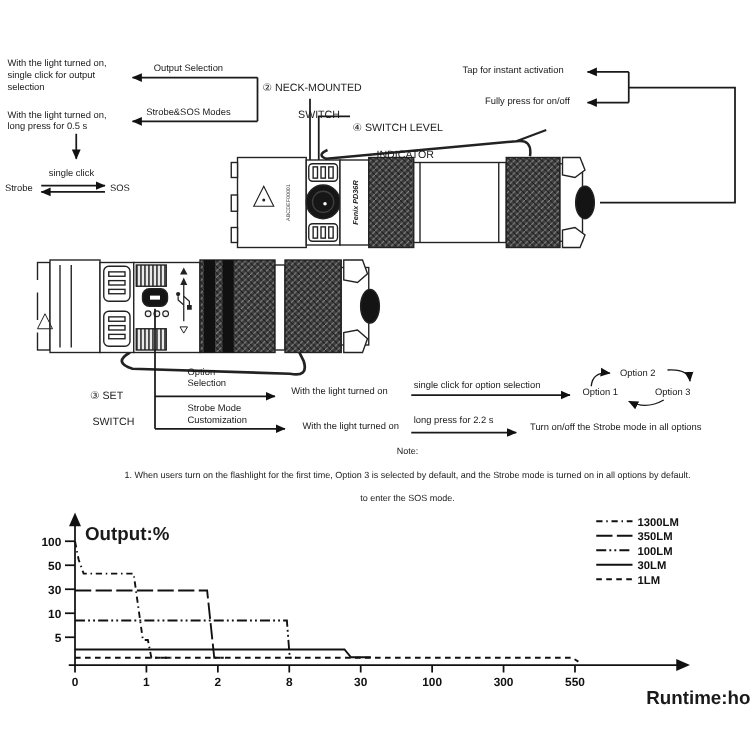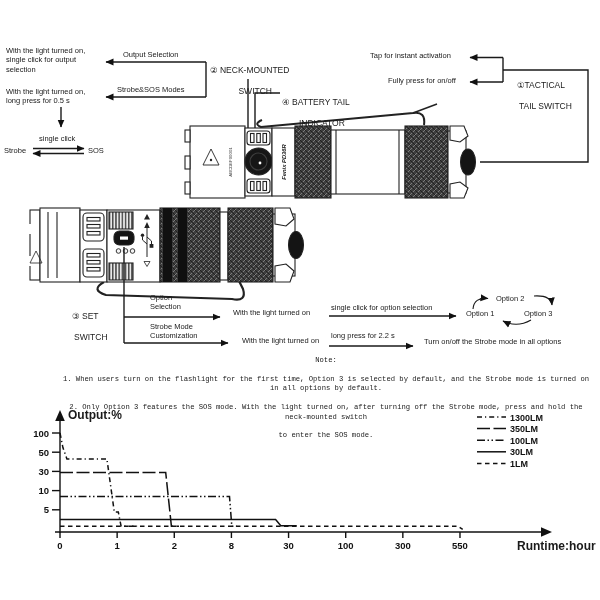--- a/index.html
+++ b/index.html
@@ -1,22 +1,22 @@
 <!DOCTYPE html>
 <html><head>
 <meta charset="utf-8">
 <style>
   html,body{margin:0;padding:0;background:#fff;}
   .page{position:relative;width:600px;height:600px;background:#fff;overflow:hidden;
         font-family:"Liberation Sans",sans-serif;color:#1a1a1a;}
   .art{position:absolute;left:0;top:0;}
   .lbl{position:absolute;font-size:7.5px;line-height:1.24;white-space:pre-line;}
   .s85{font-size:8.5px;line-height:1.22;}
-  .axlab{font-size:12px;font-weight:bold;}
-  .note{font-size:7.2px;line-height:1.3;font-family:Liberation Mono, monospace;}
+  .axlab{font-size:15px;font-weight:bold;margin-top:11px;}
+  .note{font-size:7.2px;line-height:1.3;}
   .cl1,.cl2{display:block;text-align:center;}
   svg text.tick{font-family:"Liberation Sans",sans-serif;font-weight:bold;font-size:9.5px;fill:#111;}
   svg text.leg{font-family:"Liberation Sans",sans-serif;font-weight:bold;font-size:9px;fill:#111;}
   svg .ax{stroke:#111;stroke-width:1.4;}
   svg .curve{fill:none;stroke:#111;stroke-width:1.5;}
 </style>
 </head>
 <body>
 
 <div class="page">
@@ -213,26 +213,22 @@
   <div class="lbl" style="left:4px;top:146px">Strobe</div>
   <div class="lbl" style="left:88px;top:146px">SOS</div>
   <div class="lbl" style="left:370px;top:51px">Tap for instant activation</div>
   <div class="lbl" style="left:388px;top:76px">Fully press for on/off</div>
 
   <div class="lbl s85" style="left:210px;top:55px">
     <span class="cl1">② NECK-MOUNTED</span>
     <span class="cl2" style="padding-left:11px">SWITCH</span>
   </div>
   <div class="lbl s85" style="left:282px;top:87px">
-    <span class="cl1">④ BATTERY TAIL</span>
+    <span class="cl1">④ SWITCH LEVEL</span>
     <span class="cl2" style="padding-left:12px">INDICATOR</span>
-  </div>
-  <div class="lbl s85" style="left:510px;top:70px">
-    <span class="cl1">①TACTICAL</span>
-    <span class="cl2" style="padding-left:9px">TAIL SWITCH</span>
   </div>
   <div class="lbl s85" style="left:63px;top:301px">
     <span class="cl1">③ SET</span>
     <span class="cl2" style="padding-left:11px">SWITCH</span>
   </div>
 
   <div class="lbl" style="left:150px;top:293px">Option
 Selection</div>
   <div class="lbl" style="left:150px;top:322px">Strobe Mode
 Customization</div>
@@ -241,19 +237,18 @@
   <div class="lbl" style="left:496px;top:294px">Option 2</div>
   <div class="lbl" style="left:466px;top:309px">Option 1</div>
   <div class="lbl" style="left:524px;top:309px">Option 3</div>
   <div class="lbl" style="left:242px;top:336px">With the light turned on</div>
   <div class="lbl" style="left:331px;top:331px">long press for 2.2 s</div>
   <div class="lbl" style="left:424px;top:337px">Turn on/off the Strobe mode in all options</div>
 
   <div class="lbl note" style="left:62px;top:347px;width:528px">
     <span class="cl1">Note:</span>
     <span class="cl1">1. When users turn on the flashlight for the first time, Option 3 is selected by default, and the Strobe mode is turned on in all options by default.</span>
-    <span class="cl1">2. Only Option 3 features the SOS mode. With the light turned on, after turning off the Strobe mode, press and hold the neck-mounted switch</span>
     <span class="cl1">to enter the SOS mode.</span>
   </div>
 
   <div class="lbl axlab" style="left:68px;top:408px">Output:%</div>
   <div class="lbl axlab" style="left:517px;top:539px">Runtime:hour</div>
 </div>
 
 </body></html>

